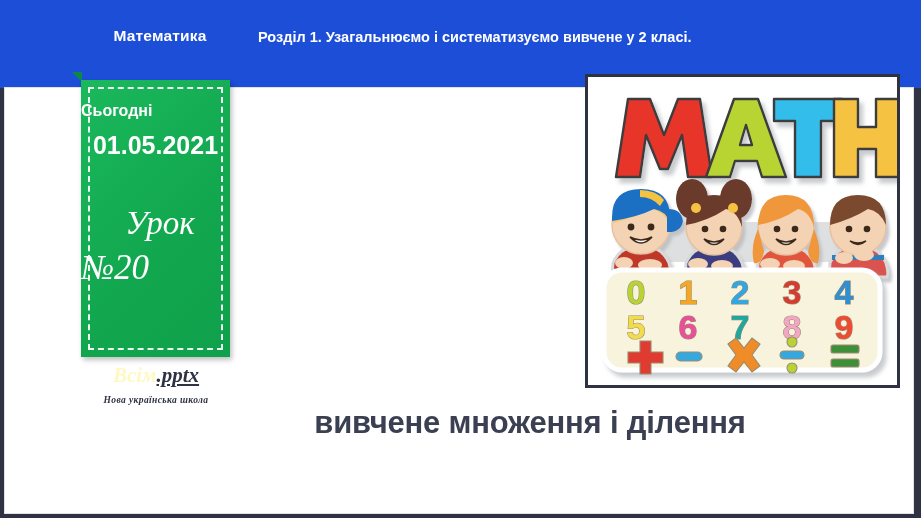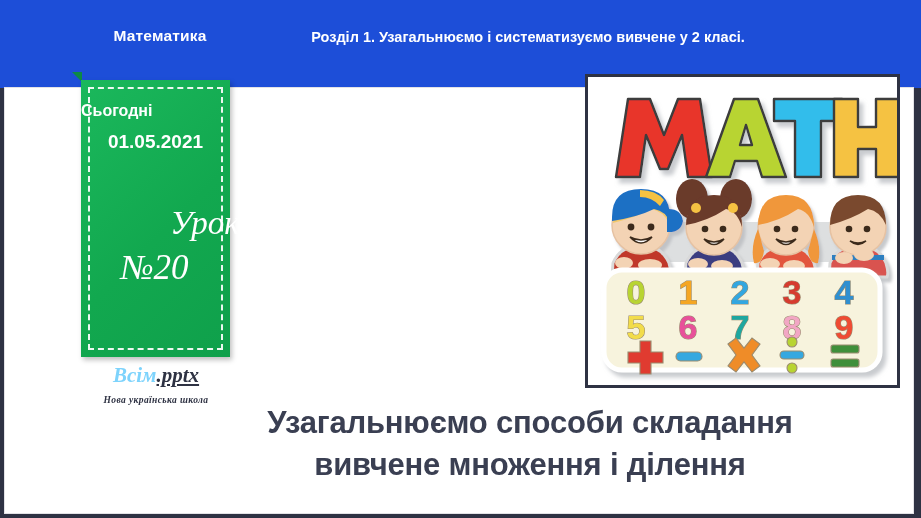--- a/index.html
+++ b/index.html
@@ -20,21 +20,21 @@
     background:#1d4ed8;
   }
   .subject{
     position:absolute;left:60px;top:27px;width:200px;
     text-align:center;
     color:#ffffff;font-size:15.5px;font-weight:bold;
     letter-spacing:.2px;
   }
   .chapter{
     position:absolute;left:258px;top:27px;width:540px;
-    text-align:center;color:#ffffff;
+    text-align:left;color:#ffffff;
     font-size:14.5px;font-weight:bold;line-height:21px;
   }
   
   .page{
     position:absolute;left:5px;top:88px;width:908px;height:425px;
     background:#ffffff;
     box-shadow:0 0 0 1px #e2e2e6;
   }
   
   .card-wrap{position:absolute;left:72px;top:72px;width:170px;height:300px;}
@@ -51,37 +51,36 @@
   .card:after{
     content:"";position:absolute;left:7px;top:7px;right:7px;bottom:7px;
     border:2px dashed rgba(255,255,255,.92);
   }
   .today{
     position:absolute;left:0;top:22px;width:149px;
     color:#ffffff;font-size:16px;font-weight:bold;
   }
   .date{
     position:absolute;left:0;top:51px;width:149px;text-align:center;
-    color:#ffffff;font-size:19px;font-weight:bold;
+    color:#ffffff;font-size:25px;font-weight:bold;
   }
   .lesson-word{
     position:absolute;left:0;top:125px;width:158px;text-align:center;
     color:#ffffff;font-size:33px;font-style:italic;
     font-family:"Liberation Serif", serif;
-    padding-left:45px;
   }
   .lesson-num{
-    position:absolute;left:0;top:168px;width:147px;text-align:center;
+    position:absolute;left:0;top:168px;width:147px;
     color:#ffffff;font-size:35px;font-style:italic;
     font-family:"Liberation Serif", serif;
   }
   
   .logo{position:absolute;left:80px;top:364px;width:152px;text-align:center;}
   .logo-main{font-family:"Liberation Serif", serif;font-size:21px;font-style:italic;font-weight:bold;line-height:22px;}
-  .logo-vsim{color:#7dd3fc;}
+  .logo-vsim{color:#fef9c3;}
   .logo-ext{color:#2e3243;text-decoration:underline;}
   .logo-sub{
     font-family:"Liberation Serif", serif;font-size:9.5px;font-style:italic;
     font-weight:bold;color:#2e3243;letter-spacing:.4px;margin-top:9px;
   }
   
   .pic-frame{
     position:absolute;left:585px;top:74px;width:315px;height:314px;
     border:3px solid #2e3243;background:#ffffff;box-sizing:border-box;
   }
@@ -236,17 +235,16 @@
           <rect x="192" y="274" width="24" height="8" rx="4" fill="#35a8e0"></rect>
           <circle cx="204" cy="291" r="5" fill="#b8d432"></circle>
           <rect x="243" y="268" width="28" height="8" rx="2" fill="#3f8f3a"></rect>
           <rect x="243" y="282" width="28" height="8" rx="2" fill="#3f8f3a"></rect>
         </g>
       </svg>
     </div>
   </div>
 
   <div class="title">
-    <div>Узагальнюємо способи складання</div>
     <div>вивчене множення і ділення</div>
   </div>
 
 </div>
 
 </body></html>

